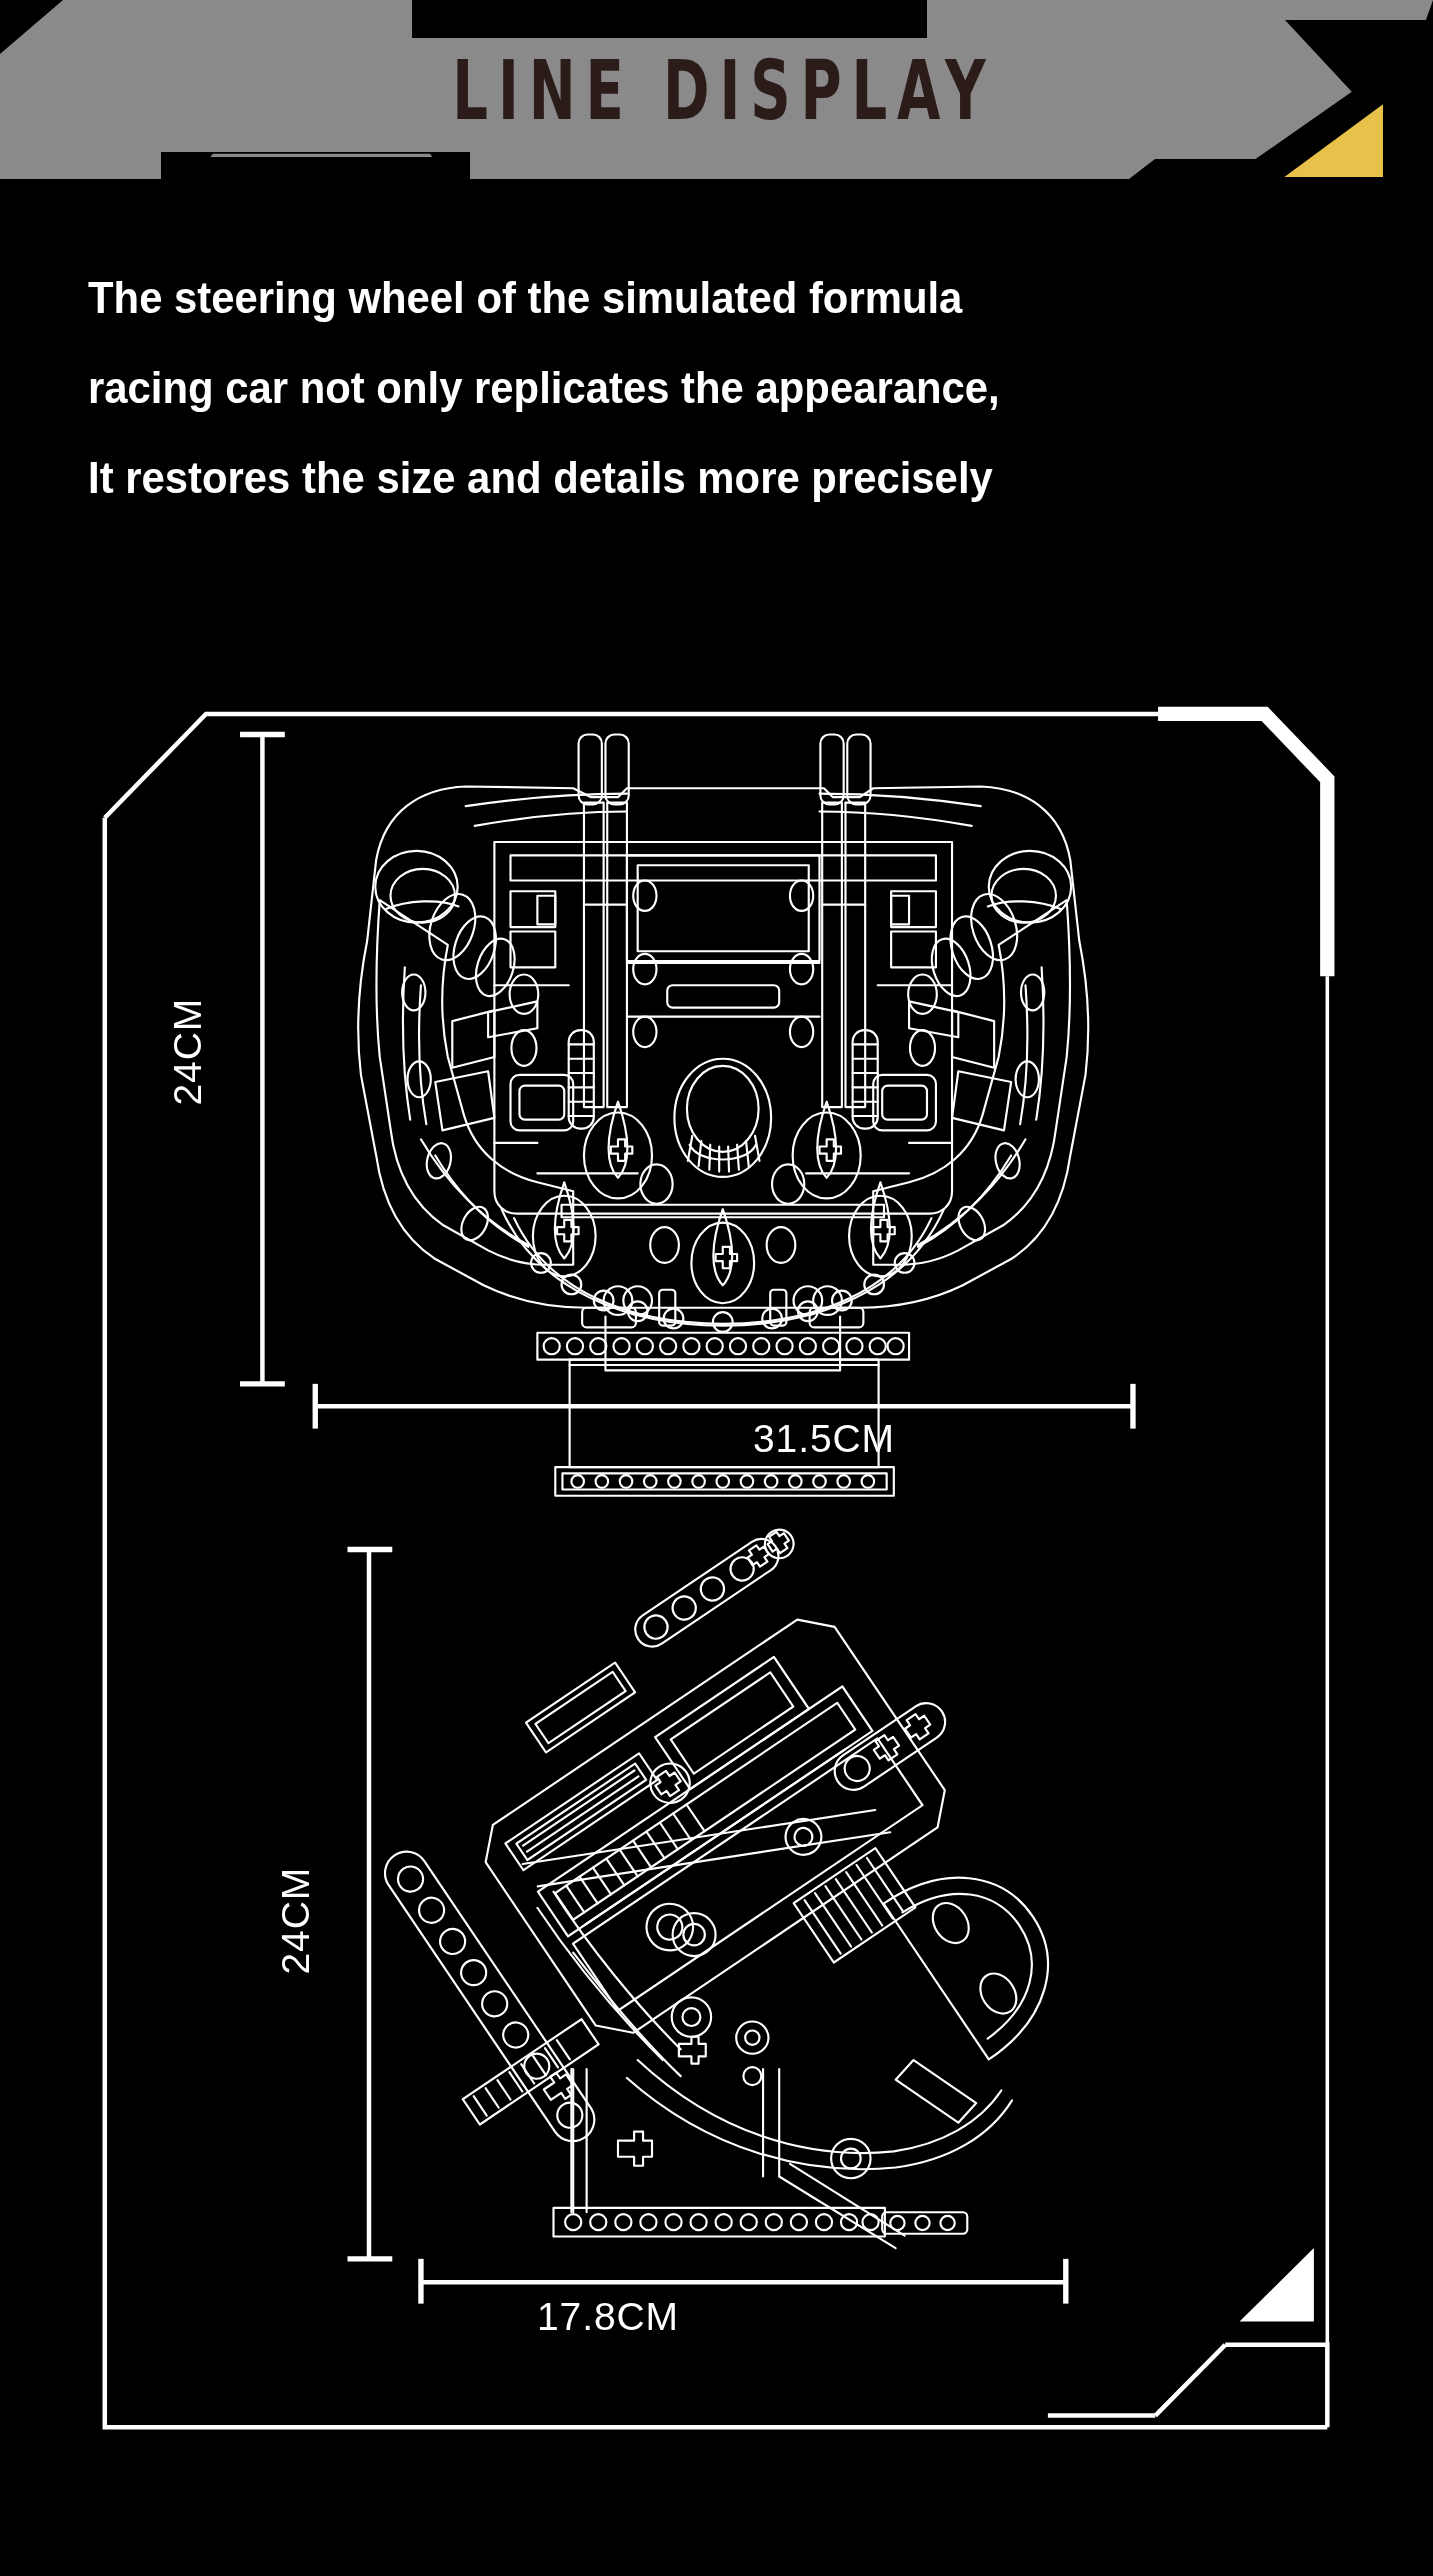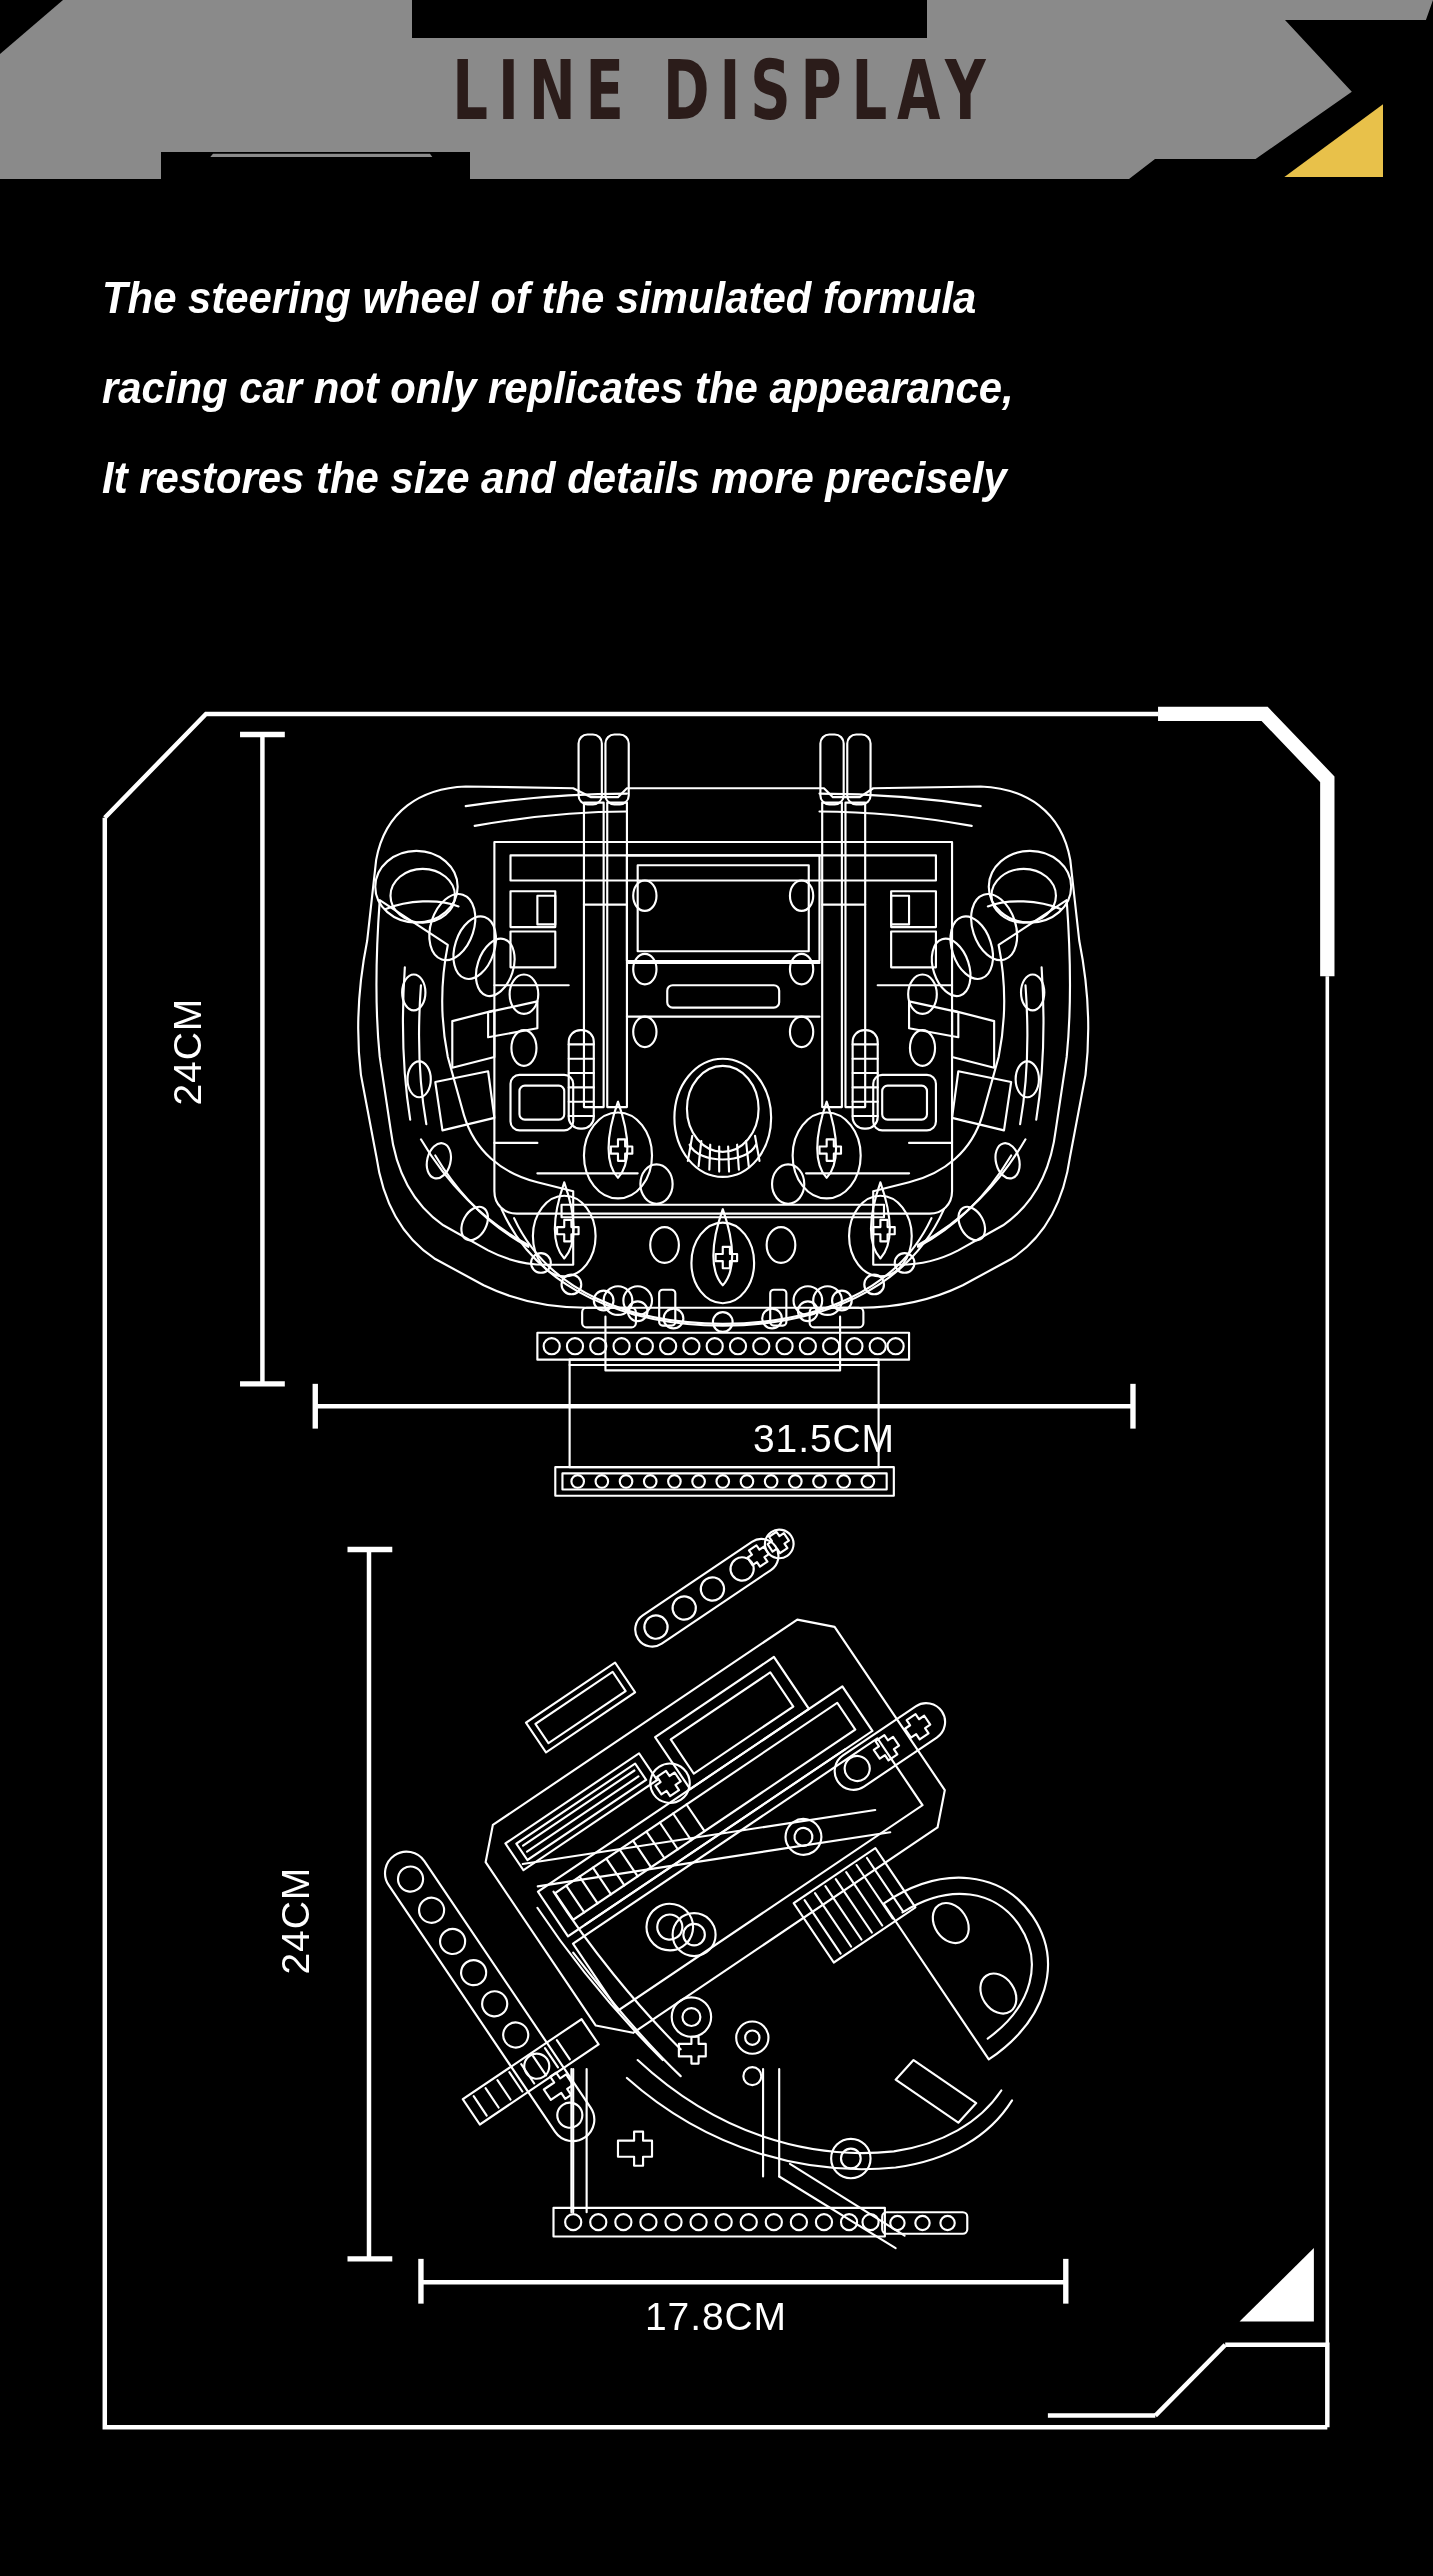--- a/index.html
+++ b/index.html
@@ -60,21 +60,21 @@
     color:#2b1c1a;
     transform:scale(0.92,1.35);
     transform-origin:center center;
     padding-left:16px;
     white-space:nowrap;
     user-select:none;
   }
 
   
   .desc{
-    position:absolute; left:102px; top:253px; width:1272px;font-style:italic;
+    position:absolute; left:88px; top:253px; width:1272px;
   }
   .desc-line{
     font-family:"Liberation Sans", sans-serif;
     font-size:45px;
     font-weight:600;
     line-height:90px;
     color:#ffffff;
     transform:scaleX(0.93);
     transform-origin:left center;
     white-space:nowrap;
@@ -91,21 +91,21 @@
     color:#fff;
     font-size:39px;
     letter-spacing:0.9px;
     white-space:nowrap;
   }
   .dim-v{ transform-origin:center center; transform:rotate(-90deg); }
 
   .dim-24a{ left:134px; top:1030px; width:107px; text-align:center; }
   .dim-24b{ left:242px; top:1899px; width:107px; text-align:center; }
   .dim-315{ left:537px; top:1417px; width:358px; text-align:right; }
-  .dim-178{ left:537px; top:2295px; width:358px; text-align:center; }
+  .dim-178{ left:537px; top:2295px; width:358px; }
 </style>
 </head>
 <body>
 
 <div class="header">
   <div class="header-bg"></div>
   <div class="header-top-notch"></div>
   <div class="header-bottom-notch"></div>
   <div class="header-right-cut"></div>
   <div class="header-left-cut"></div>

